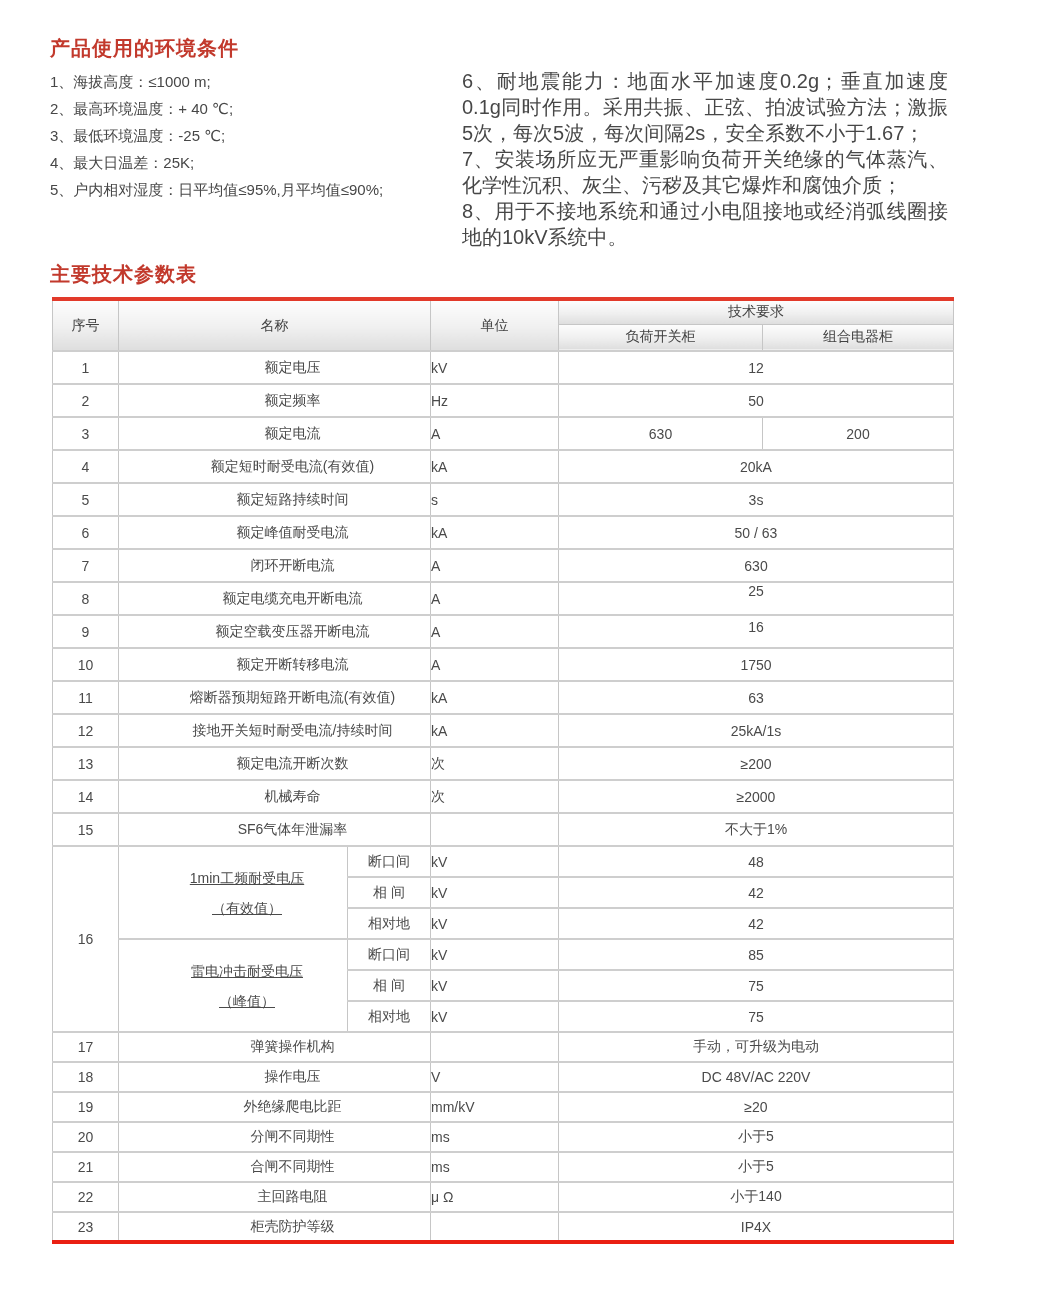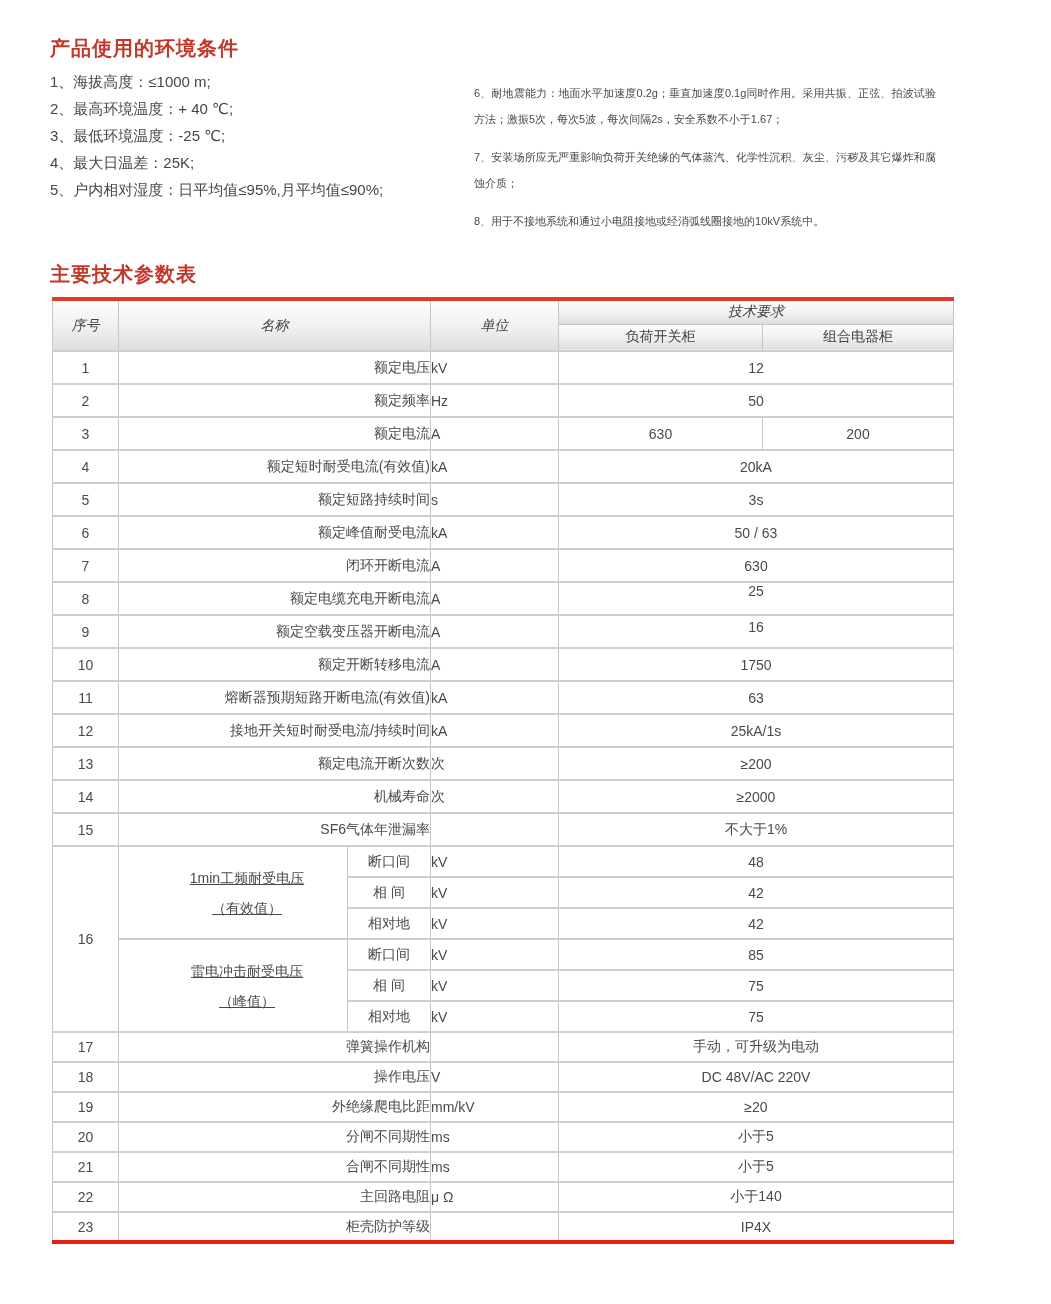--- a/index.html
+++ b/index.html
@@ -26,22 +26,22 @@
     position:absolute; left:50px; top:68px;
     width:950px; display:flex;
   }
   .env-left { width:412px; flex:0 0 412px; }
   .env-left .env-item {
     font-size:15px; line-height:27px; color:#474747;
     white-space:nowrap;
   }
   .env-right { width:486px; flex:0 0 486px; }
   .env-right .env-item {
-    font-size:11px; line-height:26px; color:#474747;
-    text-align:justify; margin:12px;
+    font-size:20px; line-height:26px; color:#474747;
+    text-align:justify; margin:0;
   }
 
   table#params-table {
     position:absolute; left:52px; top:297px;
     width:901px;
     border-collapse:collapse;
     table-layout:fixed;
     font-size:14px;
     color:#4a4a4a;
     border-top:4px solid #e23a2a;
@@ -51,28 +51,28 @@
     border:1px solid #c6c6c6;
     font-weight:normal;
     padding:0;
   }
   tbody td { border-top:2px solid #cecece; border-bottom:2px solid #cecece; }
   thead th {
     background:linear-gradient(180deg,#fdfdfd 0%,#efefef 55%,#dedede 100%);
     color:#424242;
     font-size:14px;
   }
-  thead tr.h1 { height:25px;font-style:italic; }
+  thead tr.h1 { height:25px; }
   thead tr.h2 { height:27px; }
   tbody tr.r  { height:33px; }
   tbody tr.r16 { height:31px; }
   tbody tr.rt { height:30px;margin-top:7px; }
 
   td.c-no   { text-align:center; }
-  td.c-name { text-align:right; padding-left:36px; }
+  td.c-name { text-align:center; padding-left:36px; }
   td.c-unit { text-align:left; }
   td.c-val  { text-align:center; }
   td.c-sub  { text-align:center; }
   td.c-gname { text-align:center; padding-left:28px;text-decoration:underline; }
   td.c-gname div { line-height:30px; }
   td.vt1 { vertical-align:top; padding-top:0; }
   td.vt2 { vertical-align:top; padding-top:3px; }
 </style>
 </head>
 <body>

